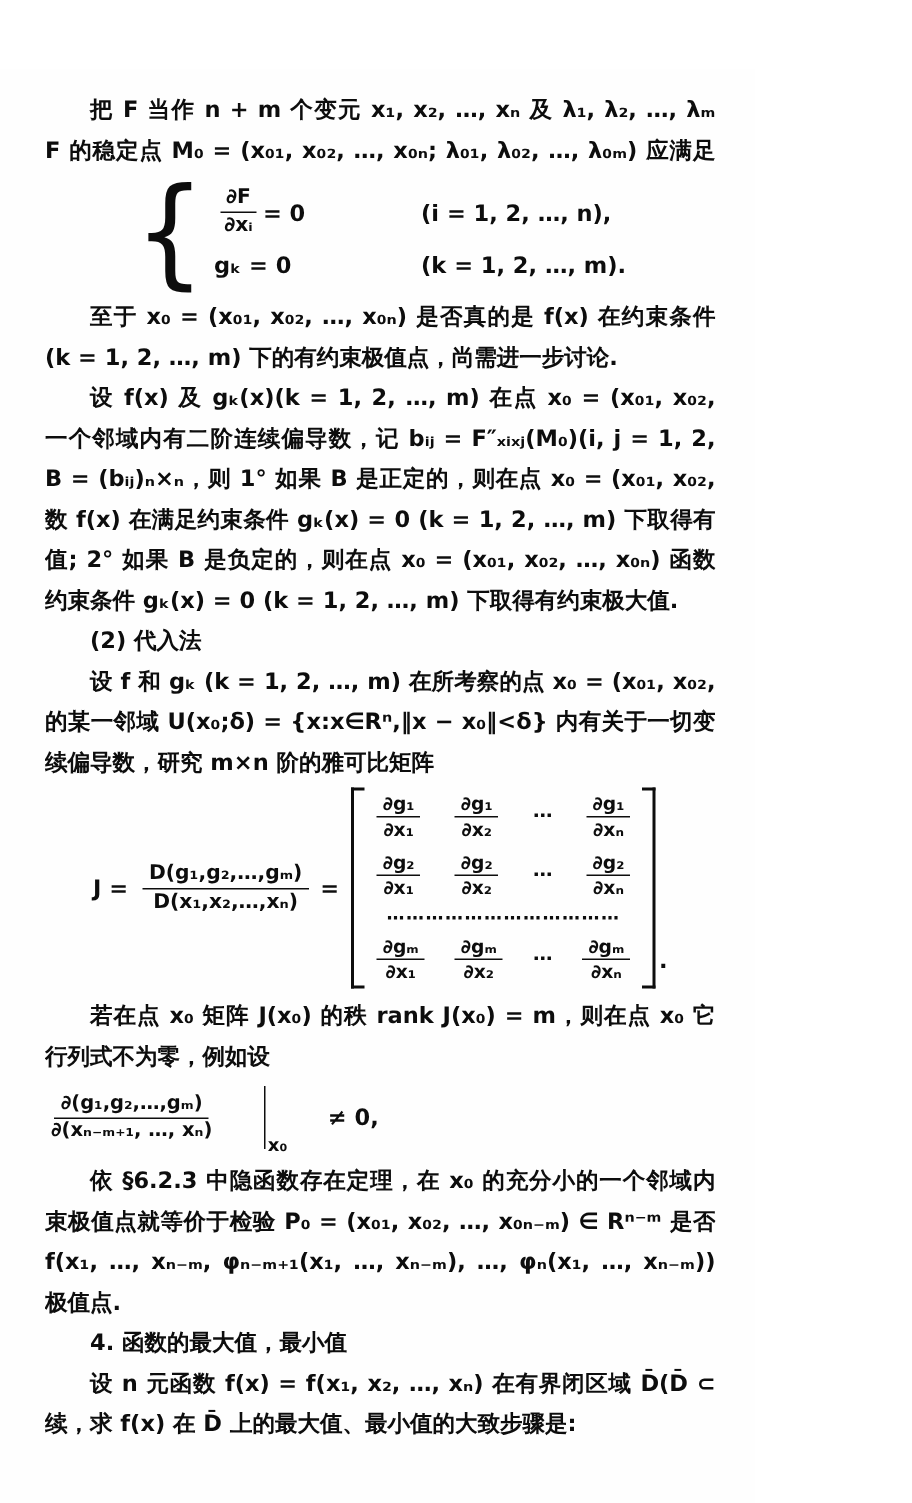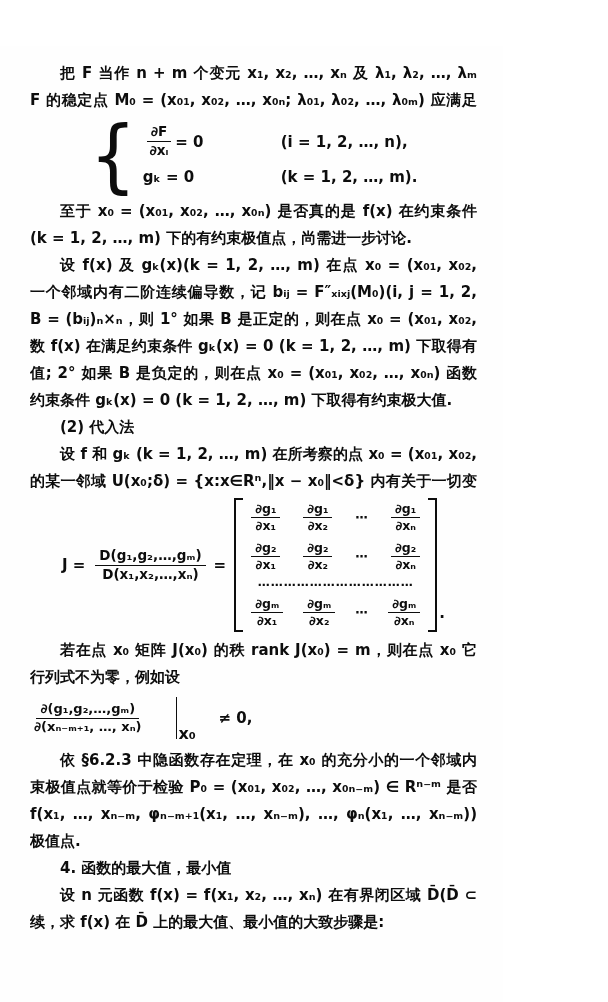--- a/index.html
+++ b/index.html
@@ -53,21 +53,21 @@
   .mrow{display:flex;align-items:center;justify-content:space-between;gap:20px;}
   .matrix .frac{font-size:12.5px;margin:0;}
   .mdots-cell{font-size:13px;}
   .mdots{font-size:12px;letter-spacing:1px;line-height:10px;height:10px;overflow:hidden;white-space:nowrap;text-align:center;}
   .mperiod{align-self:flex-end;margin-left:2px;margin-bottom:10px;}
 
   
   .eq-det{display:flex;align-items:center;height:50px;margin:2px 0 4px;gap:28px;}
   .eq-det .frac{font-size:13px;}
   .evalbar{display:inline-block;position:relative;border-left:1.8px solid #0d0d0d;height:42px;margin:0 4px 0 2px;}
-  .evalsub{position:absolute;left:2px;bottom:-4px;font-size:16px;}
+  .evalsub{position:absolute;left:2px;bottom:-4px;font-size:12px;}
   .detrhs{margin-left:10px;}
 
   .footer{position:absolute;left:34px;bottom:12px;font-size:18px;font-weight:700;letter-spacing:2px;}
 </style>
 </head>
 <body>
 
 <div class="page">
 
   <div class="line indent">把 F 当作 n + m 个变元 x₁, x₂, …, xₙ 及 λ₁, λ₂, …, λₘ 的函数，则</div>
@@ -100,20 +100,21 @@
   <div class="line">一个邻域内有二阶连续偏导数，记 bᵢⱼ = F″ₓᵢₓⱼ(M₀)(i, j = 1, 2, …, n)，又记</div>
   <div class="line">B = (bᵢⱼ)ₙ×ₙ，则 1° 如果 B 是正定的，则在点 x₀ = (x₀₁, x₀₂, …, x₀ₙ) 函</div>
   <div class="line">数 f(x) 在满足约束条件 gₖ(x) = 0 (k = 1, 2, …, m) 下取得有约束极小</div>
   <div class="line">值; 2° 如果 B 是负定的，则在点 x₀ = (x₀₁, x₀₂, …, x₀ₙ) 函数 f(x) 在满足</div>
   <div class="line last">约束条件 gₖ(x) = 0 (k = 1, 2, …, m) 下取得有约束极大值.</div>
 
   <div class="line indent last">(2) 代入法</div>
 
   <div class="line indent">设 f 和 gₖ (k = 1, 2, …, m) 在所考察的点 x₀ = (x₀₁, x₀₂, …, x₀ₙ)</div>
   <div class="line">的某一邻域 U(x₀;δ) = {x:x∈Rⁿ,‖x − x₀‖&lt;δ} 内有关于一切变元的一阶连</div>
+  <div class="line last">续偏导数，研究 m×n 阶的雅可比矩阵</div>
 
   <div class="eq-jac">
     <span class="jl">J =</span>
     <span class="frac bigfrac">
       <span class="num">D(g₁,g₂,…,gₘ)</span>
       <span class="den">D(x₁,x₂,…,xₙ)</span>
     </span>
     <span>=</span>
     <div class="bracketwrap">
       <span class="bracket-l"></span>

